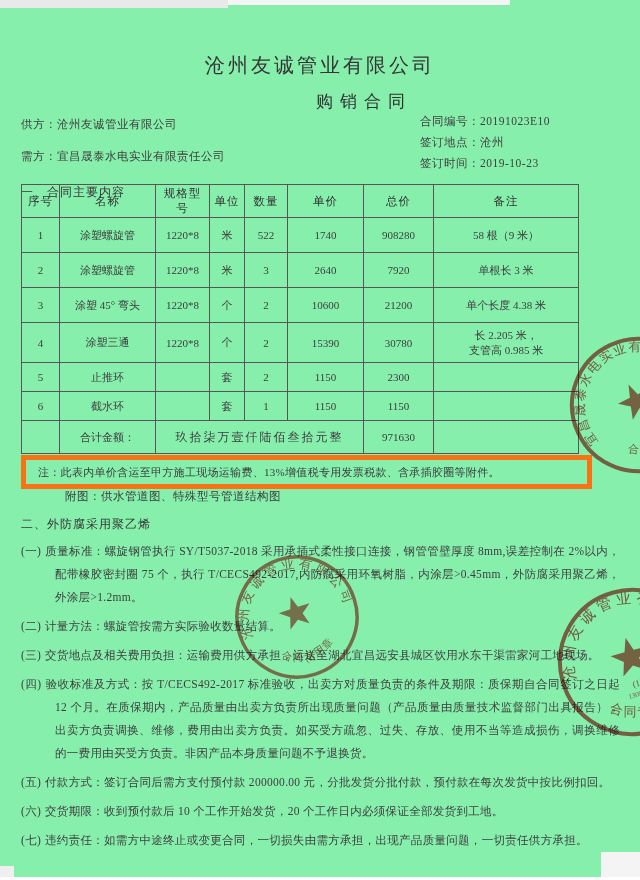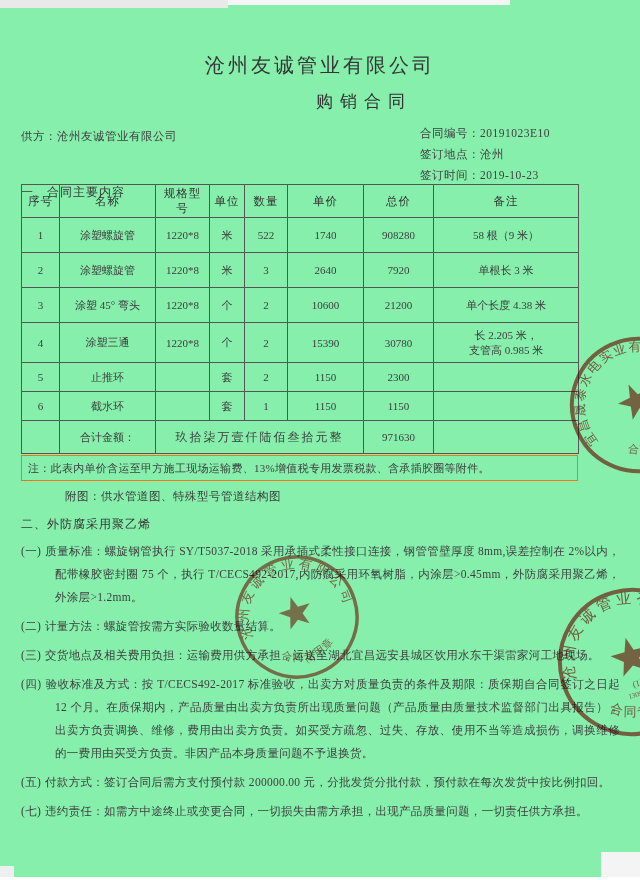--- a/index.html
+++ b/index.html
@@ -12,21 +12,21 @@
   .page{position:relative;width:640px;height:877px;overflow:hidden;background:#86efac;}
   .abs{position:absolute;}
   .company-title{
     left:0;top:52px;width:640px;text-align:center;
     font-size:20px;letter-spacing:3px;color:#353535;font-weight:500;
   }
   .doc-title{
     left:0;top:90px;width:640px;text-align:center;
     font-size:17px;letter-spacing:7px;color:#303030;padding-left:44px;
   }
-  .info-line{font-size:11.5px;color:#404040;letter-spacing:0.5px;margin-top:12px;}
+  .info-line{font-size:11.5px;color:#404040;letter-spacing:0.5px;}
   .supplier-line{left:21px;top:117px;}
   .buyer-line{left:21px;top:149px;}
   .meta-block{left:420px;top:111px;line-height:21px;}
   .section-heading{font-size:12px;color:#353535;letter-spacing:1px;}
   .heading-1{left:21px;top:184px;}
   .heading-2{left:21px;top:516px;}
 
   table.items{
     position:absolute;left:21px;top:184px;width:557px;
     border-collapse:collapse;table-layout:fixed;
@@ -37,22 +37,22 @@
     padding:1px 2px;font-weight:normal;overflow:hidden;
   }
   table.items thead tr{height:31px;}
   table.items th{font-size:11.5px;letter-spacing:1px;color:#333;}
   td.remark{white-space:pre-line;line-height:15px;}
   tr.total-row{height:33px;}
   td.total-cn{letter-spacing:2px;font-size:12px;}
 
   .note-box{
     left:21px;top:455px;width:549px;height:24px;
-    border:1px solid #f97316;
-    font-size:11px;color:#3c3c3c;line-height:24px;padding-left:6px;
+    border:5px solid #f97316;
+    font-size:11px;color:#3c3c3c;line-height:24px;padding-left:12px;
     letter-spacing:0.3px;white-space:nowrap;
   }
   .attachment-line{left:21px;top:489px;font-size:11.5px;color:#3c3c3c;letter-spacing:0.5px;padding-left:44px;}
 
   .terms{left:21px;top:540px;width:599px;}
   .term{
     margin:0 0 6px 0;font-size:11.5px;line-height:23px;color:#3e3e3e;
     text-align:justify;letter-spacing:0.3px;
     padding-left:34px;text-indent:-34px;
   }
@@ -81,20 +81,21 @@
 
   <div class="smudge s1"></div>
   <div class="smudge s2"></div>
   <div class="smudge s3"></div>
   <div class="smudge s4"></div>
 
   <div class="abs company-title">沧州友诚管业有限公司</div>
   <div class="abs doc-title">购销合同</div>
 
   <div class="abs info-line supplier-line">供方：沧州友诚管业有限公司</div>
+  <div class="abs info-line buyer-line">需方：宜昌晟泰水电实业有限责任公司</div>
 
   <div class="abs info-line meta-block">
     <div>合同编号：20191023E10</div>
     <div>签订地点：沧州</div>
     <div>签订时间：2019-10-23</div>
   </div>
 
   <div class="abs section-heading heading-1">一、合同主要内容</div>
 
   <table class="items">
@@ -196,20 +197,21 @@
   <div class="abs attachment-line">附图：供水管道图、特殊型号管道结构图</div>
 
   <div class="abs section-heading heading-2">二、外防腐采用聚乙烯</div>
 
   <div class="abs terms" id="terms">
       <p class="term"><span class="term-no">(一)</span><span>质量标准：螺旋钢管执行 SY/T5037-2018 采用承插式柔性接口连接，钢管管壁厚度 8mm,误差控制在 2%以内，配带橡胶密封圈 75 个，执行 T/CECS492-2017,内防腐采用环氧树脂，内涂层&gt;0.45mm，外防腐采用聚乙烯，外涂层&gt;1.2mm。</span></p>
       <p class="term"><span class="term-no">(二)</span><span>计量方法：螺旋管按需方实际验收数量结算。</span></p>
       <p class="term"><span class="term-no">(三)</span><span>交货地点及相关费用负担：运输费用供方承担，运送至湖北宜昌远安县城区饮用水东干渠雷家河工地现场。</span></p>
       <p class="term"><span class="term-no">(四)</span><span>验收标准及方式：按 T/CECS492-2017 标准验收，出卖方对质量负责的条件及期限：质保期自合同签订之日起 12 个月。在质保期内，产品质量由出卖方负责所出现质量问题（产品质量由质量技术监督部门出具报告），出卖方负责调换、维修，费用由出卖方负责。如买受方疏忽、过失、存放、使用不当等造成损伤，调换维修的一费用由买受方负责。非因产品本身质量问题不予退换货。</span></p>
       <p class="term"><span class="term-no">(五)</span><span>付款方式：签订合同后需方支付预付款 200000.00 元，分批发货分批付款，预付款在每次发货中按比例扣回。</span></p>
+      <p class="term"><span class="term-no">(六)</span><span>交货期限：收到预付款后 10 个工作开始发货，20 个工作日内必须保证全部发货到工地。</span></p>
       <p class="term"><span class="term-no">(七)</span><span>违约责任：如需方中途终止或变更合同，一切损失由需方承担，出现产品质量问题，一切责任供方承担。</span></p>
     </div>
 
   <svg class="stamp stamp-buyer" width="160" height="160" viewBox="0 0 160 160">
     <circle class="ring" cx="80" cy="80" r="66" stroke-width="4"></circle>
     <path id="arcA1" d="M 29.3,98.5 A 54,54 0 1 1 130.7,98.5" fill="none"></path>
     <path id="arcA2" d="M 49.1,116.8 A 48,48 0 0 0 110.9,116.8" fill="none"></path>
     <text font-size="12.5" letter-spacing="2"><textPath href="#arcA1" startOffset="50%" text-anchor="middle">宜昌晟泰水电实业有限责任公司</textPath></text>
     <text font-size="11" letter-spacing="1.5"><textPath href="#arcA2" startOffset="50%" text-anchor="middle">合同专用章</textPath></text>
     <polygon class="star" points="80,57.5 84.3,70.1 97.6,70.3 87.1,78.3 90.9,91.1 80,83.5 69.1,91.1 72.9,78.3 62.4,70.3 75.7,70.1"></polygon>

